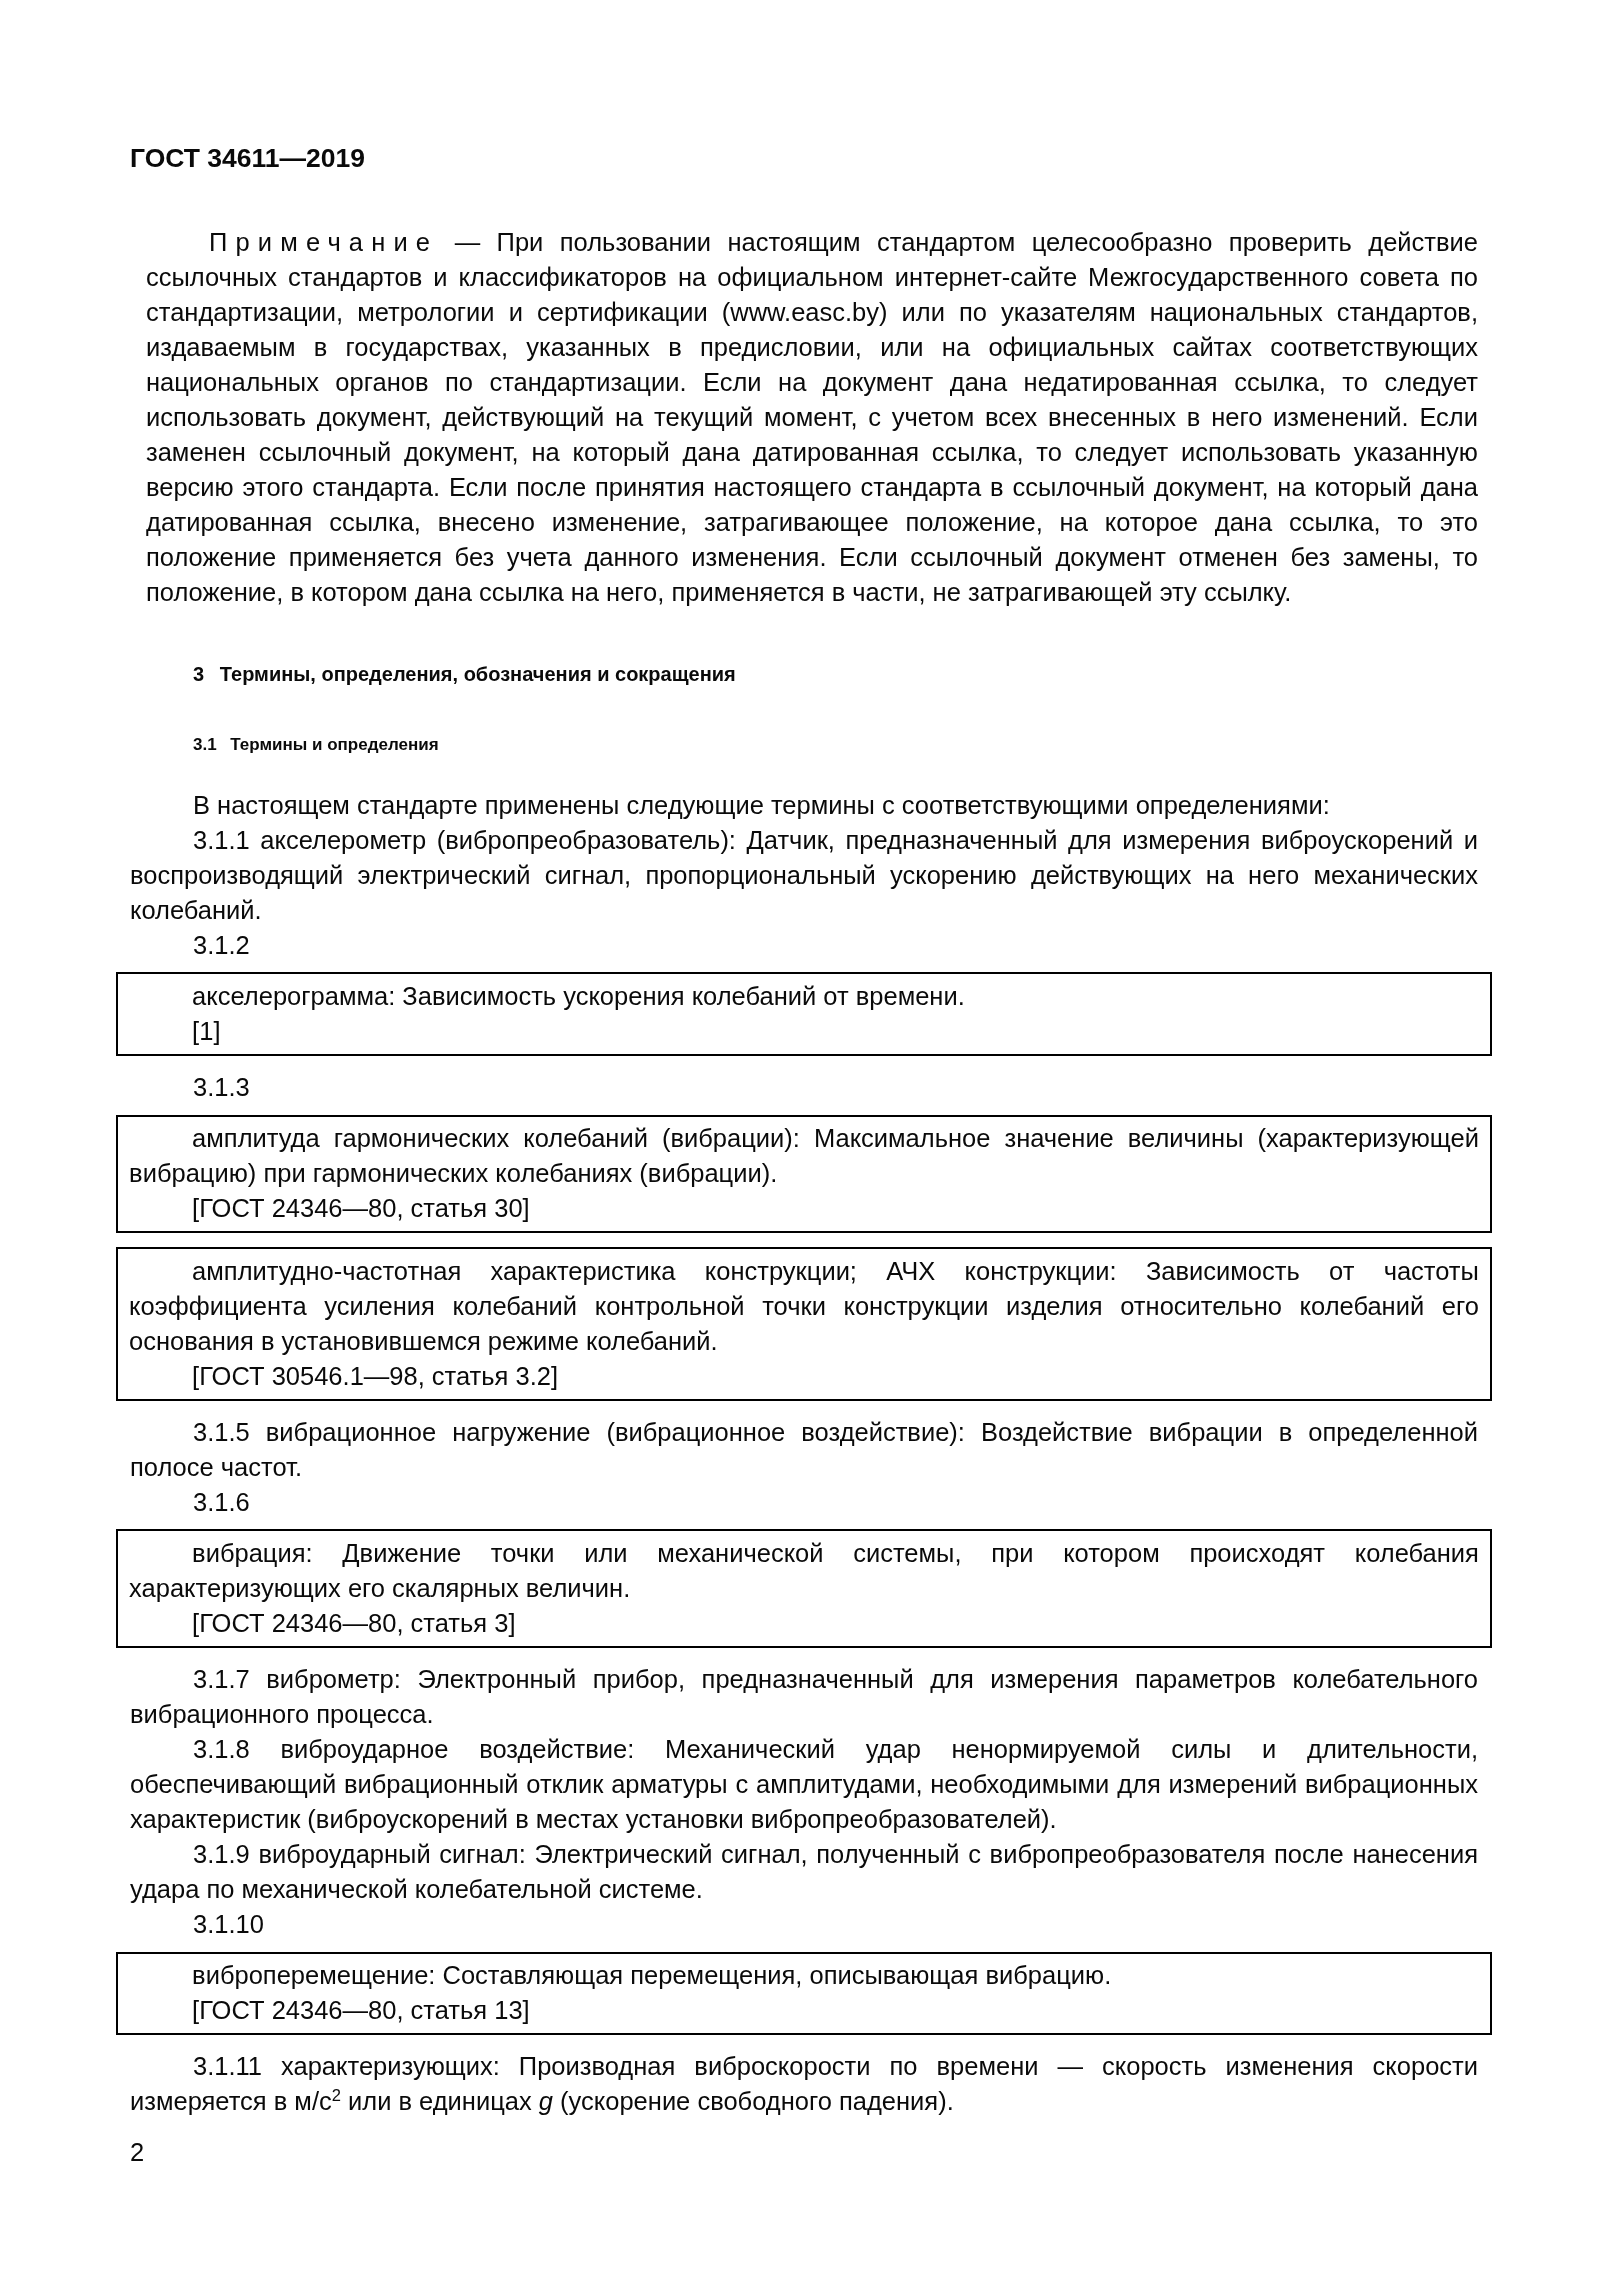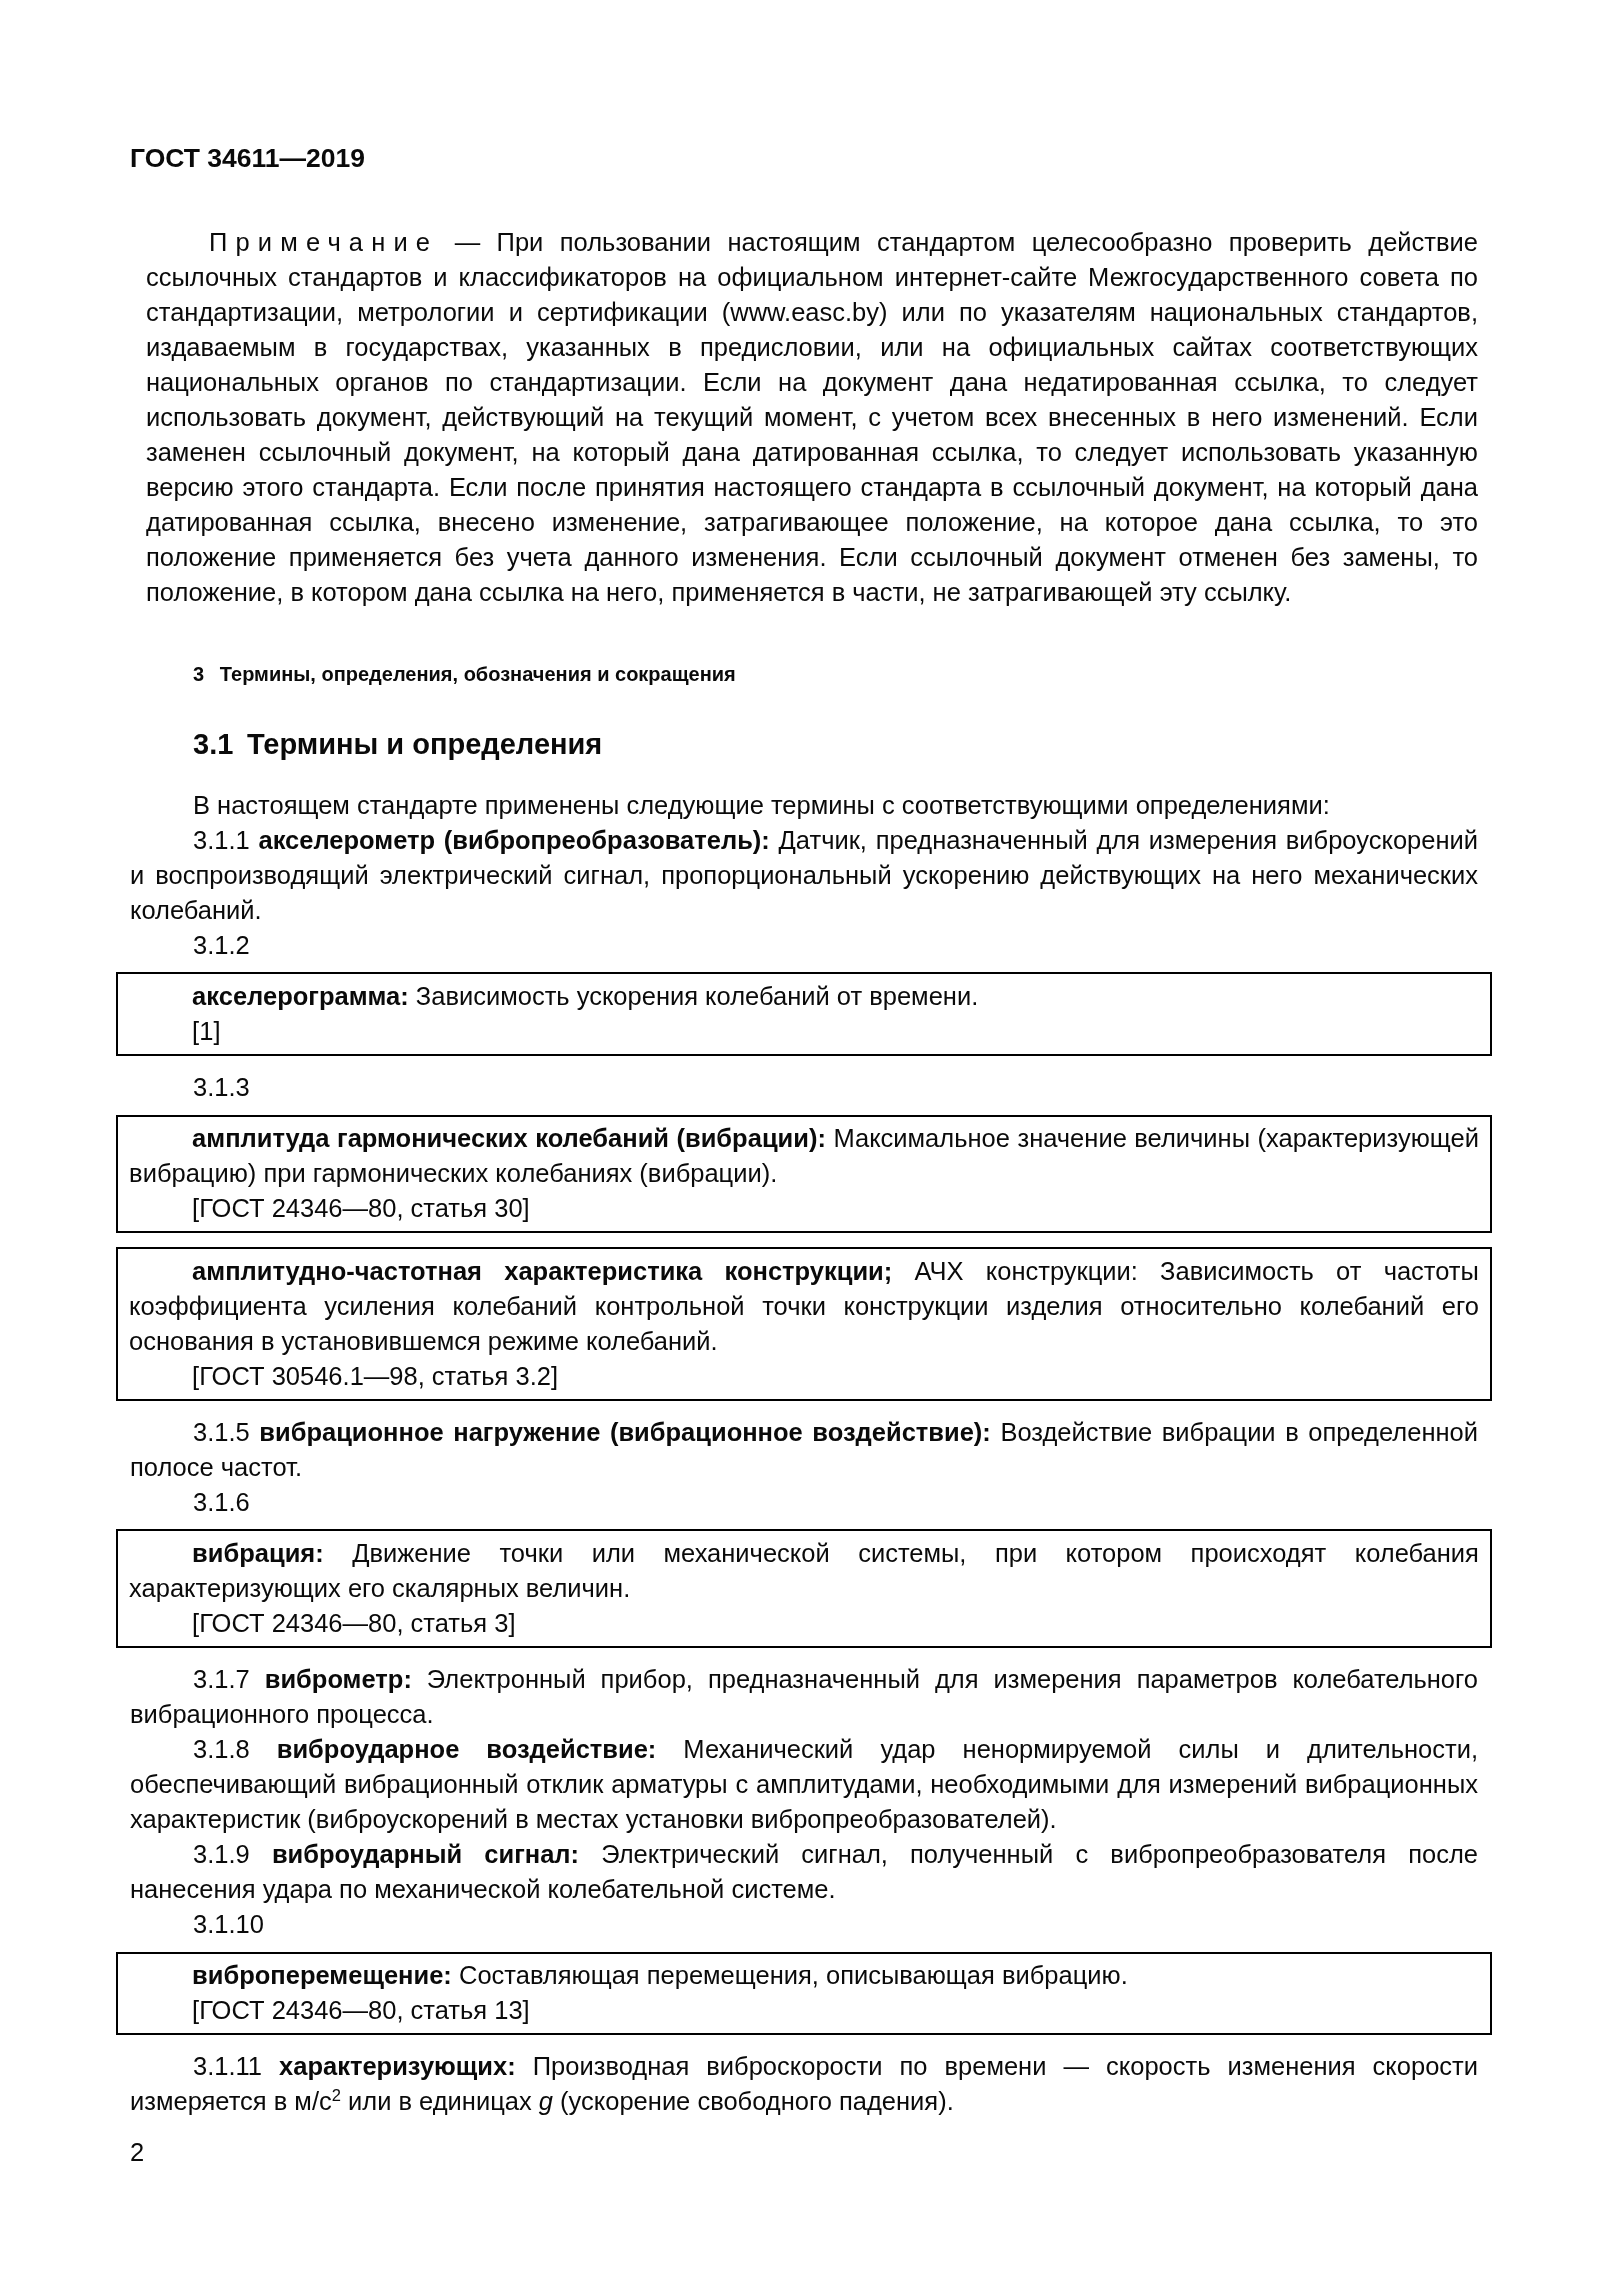--- a/index.html
+++ b/index.html
@@ -7,26 +7,26 @@
   .page{
     position:relative;box-sizing:border-box;width:1619px;height:2293px;
     padding:143px 141px 0 130px;
     font-family:"Liberation Sans",sans-serif;font-size:25.5px;line-height:35px;color:#0a0a0a;
   }
   .doc-header{font-weight:bold;font-size:26.5px;line-height:31px;}
   .note{margin:51px 0 0 16px;text-indent:63px;text-align:justify;}
   .note-label{letter-spacing:0.32em;}
   h1.section{font-size:20px;line-height:39px;margin:45px 0 33px 0;padding-left:63px;font-weight:bold;}
   h1.section .sec-num{margin-right:15.7px;}
-  h2.subsection{font-size:29px;line-height:35px;margin:0 0 25.5px 0;padding-left:63px;font-weight:bold;}
+  h2.subsection{font-size:17px;line-height:35px;margin:0 0 25.5px 0;padding-left:63px;font-weight:bold;}
   h2.subsection .sec-num{margin-right:13.7px;}
   .para{margin:0;text-indent:63px;text-align:justify;}
   .num-line{text-align:left;}
   .def-box{border:2.9px solid #000;margin:9.8px -13.7px 13.7px -13.7px;padding:4.9px 10.8px;}
-  .b{font-weight:bold;}
+  .b{font-weight:normal;}
   .i{font-style:italic;}
   sup{font-size:0.65em;line-height:0;}
   .page-number{margin-top:15.7px;text-align:left;}
 </style>
 </head>
 <body>
 
 <div class="page">
 
   <div class="doc-header">ГОСТ 34611—2019</div>

